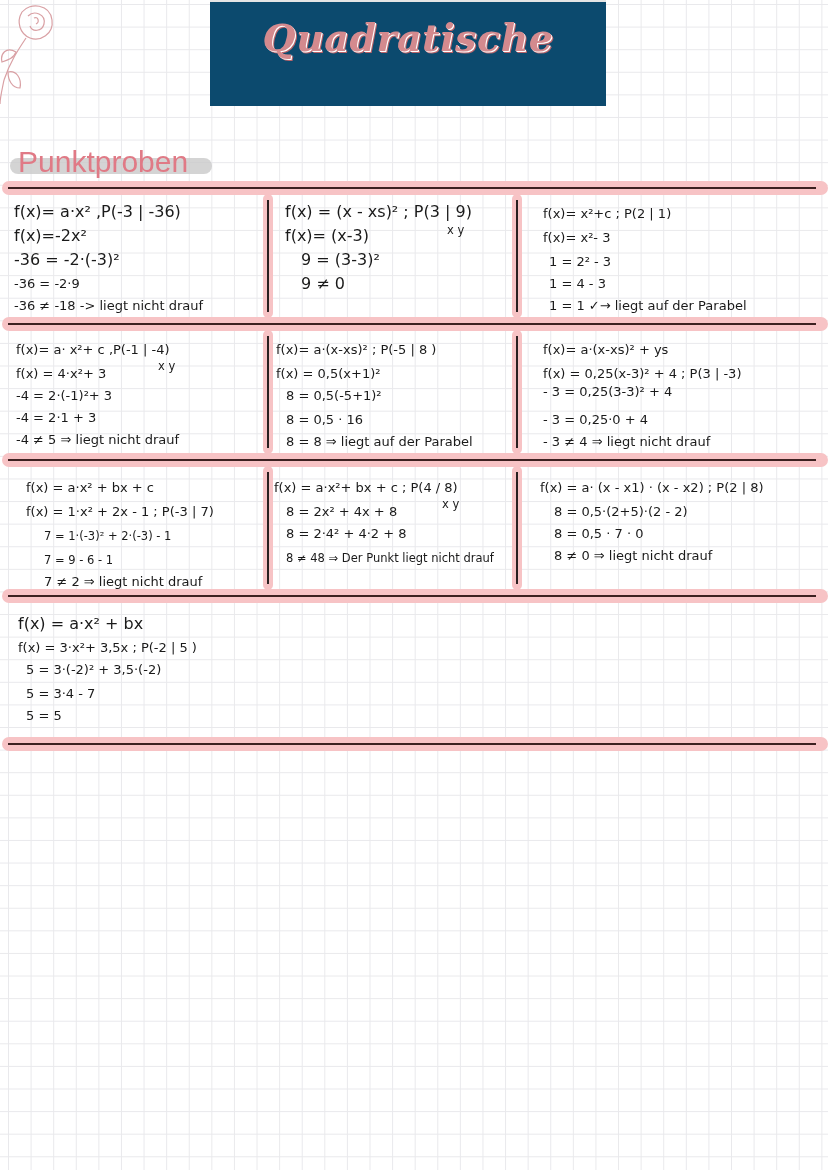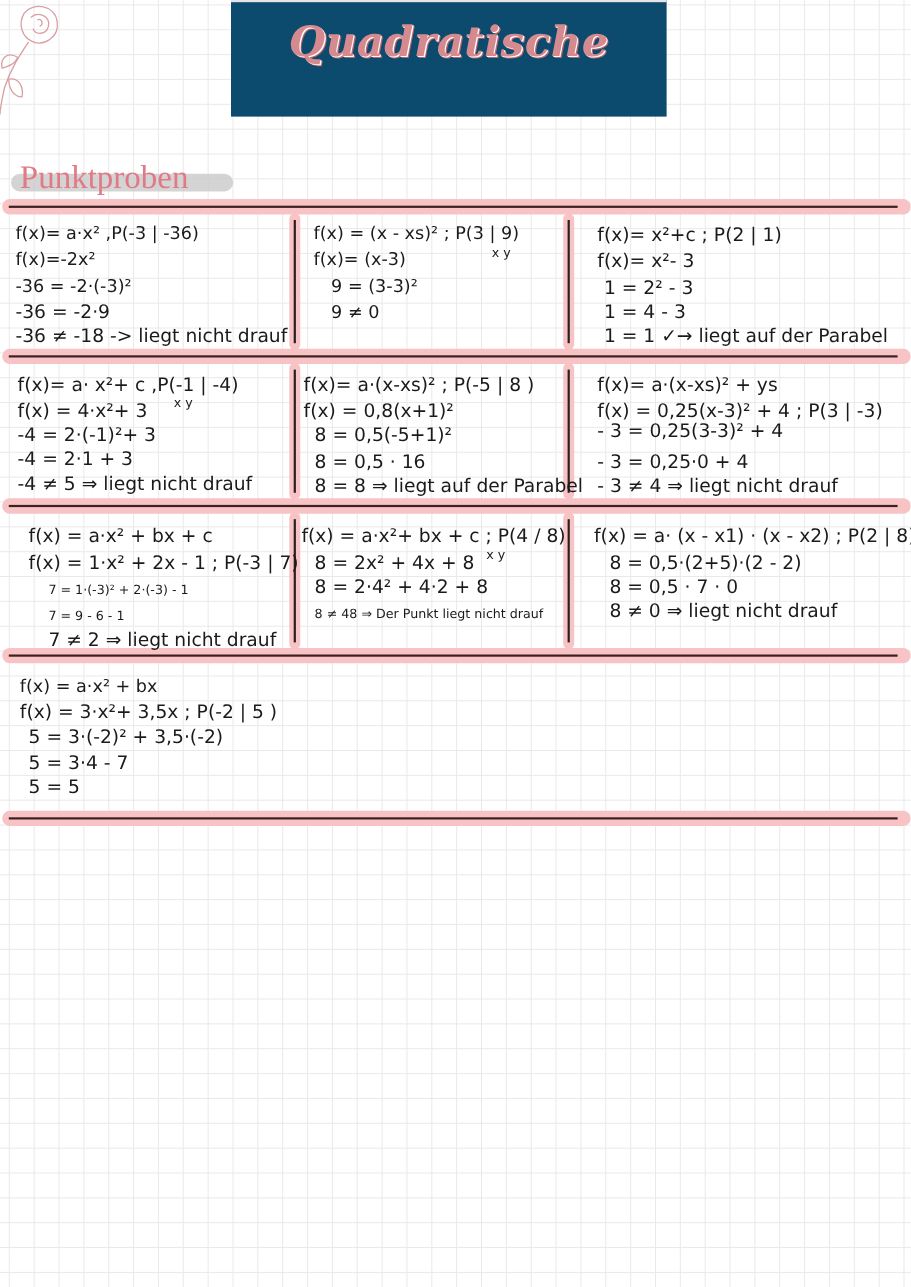--- a/index.html
+++ b/index.html
@@ -24,39 +24,39 @@
     font-family: "DejaVu Serif", serif; font-style: italic; font-weight: bold;
     color: #d48a8e; font-size: 38px; line-height: 40px;
     text-shadow: 1px 1px 0 #ffffff, 2px 2px 0 #b9646a;
     letter-spacing: 0.5px;
   }
   .title.l1 { top: 16px; }
   .title.l2 { top: 58px; }
 
   .heading {
     position: absolute; left: 12px; top: 145px;
-    font-family: Liberation Serif, serif; font-size: 30px; color: #e07a86;
+    font-family: Liberation Sans, sans-serif; font-size: 30px; color: #e07a86;
     padding: 0 6px; line-height: 34px; text-align: center;
   }
   .heading-hl {
     position: absolute; left: 10px; top: 158px; width: 202px; height: 16px;
     background: #c9c9c9; border-radius: 8px; opacity: 0.8;
   }
 
   .sep { position: absolute; left: 0; width: 828px; height: 14px; }
   .sep .pink { position: absolute; left: 2px; right: 0; top: 0; height: 14px; background: #f7c3c5; border-radius: 7px; }
   .sep .line { position: absolute; left: 8px; right: 12px; top: 6px; height: 2px; background: #3c2020; }
 
   .vbar { position: absolute; width: 10px; }
   .vbar .pink { position: absolute; left: 0; top: 0; bottom: 0; width: 10px; background: #f7c3c5; border-radius: 5px; }
   .vbar .line { position: absolute; left: 4px; top: 6px; bottom: 6px; width: 2px; background: #2a2020; }
 
   .cell { position: absolute; font-family: "DejaVu Sans", sans-serif; }
   .ln { position: absolute; white-space: nowrap; font-size: 16px; line-height: 20px; color: #1a1a1a; }
-  .ln.sm { font-size: 17px; }
+  .ln.sm { font-size: 13px; }
   .ln.xs { font-size: 11.5px; }
 </style>
 </head>
 <body>
 
 <svg class="rose" viewBox="0 0 60 105">
   <g fill="none" stroke="#d9a0a4" stroke-width="1.2">
     <path d="M22 12 C 30 2, 50 4, 52 20 C 54 34, 40 42, 30 38 C 20 34, 16 22, 22 12 Z"></path>
     <path d="M28 16 C 34 10, 46 14, 44 24 C 42 32, 32 32, 30 26"></path>
     <path d="M34 18 C 38 16, 40 22, 36 24"></path>
@@ -147,21 +147,21 @@
 <div class="cell" style="left:16px;top:340px;width:245px">
   <div class="ln sm" style="top:0">f(x)= a· x²+ c ,P(-1 | -4)</div>
   <div class="ln xs" style="top:16px;left:142px">x   y</div>
   <div class="ln sm" style="top:24px">f(x) = 4·x²+ 3</div>
   <div class="ln sm" style="top:46px">-4  = 2·(-1)²+ 3</div>
   <div class="ln sm" style="top:68px">-4  = 2·1  + 3</div>
   <div class="ln sm" style="top:90px">-4 ≠ 5 ⇒ liegt nicht drauf</div>
 </div>
 <div class="cell" style="left:276px;top:340px;width:232px">
   <div class="ln sm" style="top:0">f(x)= a·(x-xs)² ; P(-5 | 8 )</div>
-  <div class="ln sm" style="top:24px">f(x) = 0,8(x+1)²</div>
+  <div class="ln sm" style="top:24px">f(x) = 0,5(x+1)²</div>
   <div class="ln sm" style="top:46px;left:10px">8  = 0,5(-5+1)²</div>
   <div class="ln sm" style="top:70px;left:10px">8  = 0,5 · 16</div>
   <div class="ln sm" style="top:92px;left:10px">8 = 8 ⇒ liegt auf der Parabel</div>
 </div>
 <div class="cell" style="left:543px;top:340px;width:280px">
   <div class="ln sm" style="top:0">f(x)= a·(x-xs)² + ys</div>
   <div class="ln sm" style="top:24px">f(x) = 0,25(x-3)² + 4 ; P(3 | -3)</div>
   <div class="ln sm" style="top:42px">- 3  = 0,25(3-3)² + 4</div>
   <div class="ln sm" style="top:70px">- 3  = 0,25·0     + 4</div>
   <div class="ln sm" style="top:92px">- 3  ≠ 4   ⇒ liegt nicht drauf</div>

